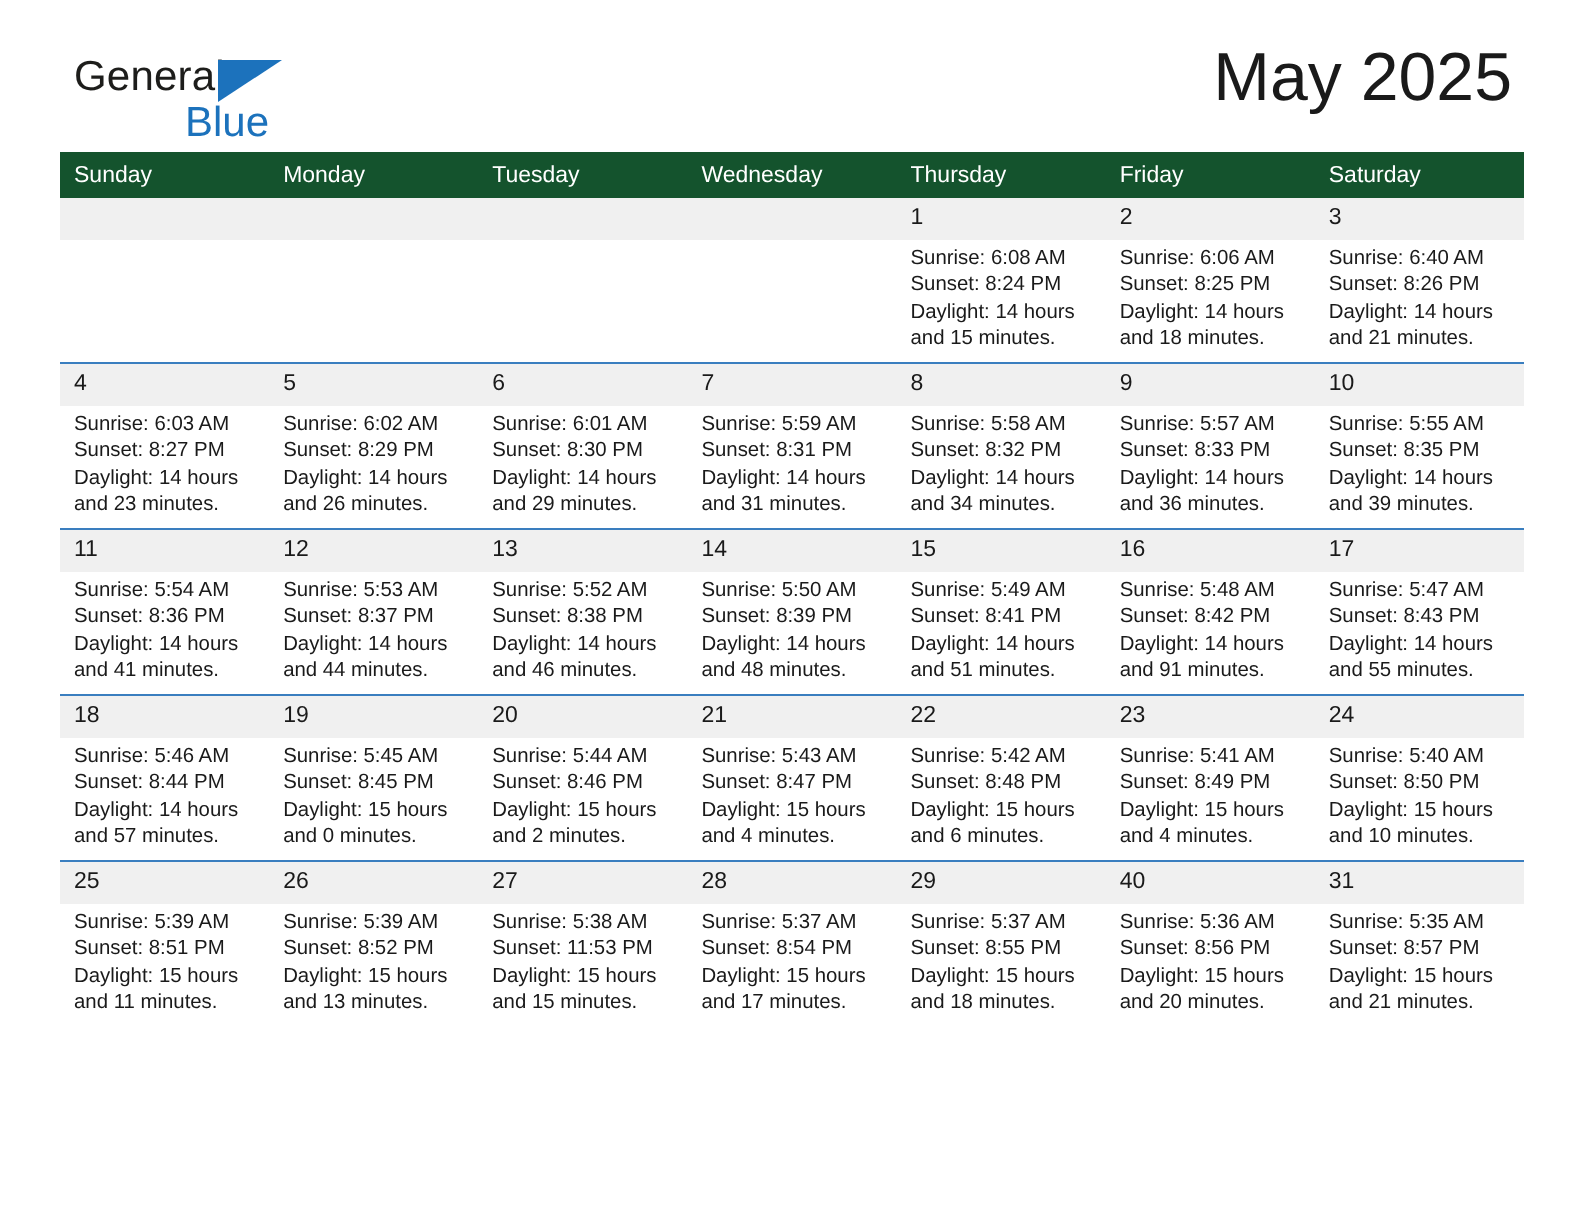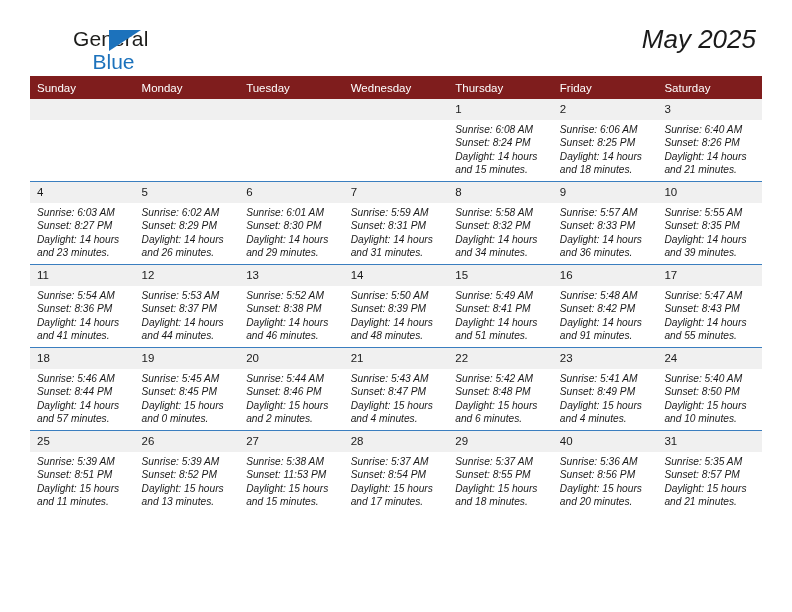--- a/index.html
+++ b/index.html
@@ -37,21 +37,20 @@
     width: 120px;
     height: 46px;
     line-height: 1;
   }
   .logo-general {
     font-size: 21px;
     color: #1d1d1b;
     letter-spacing: 0.1px;
     display: block;
     height: 22px;
-    margin-left: 36px;
   }
   .logo-blue {
     font-size: 21px;
     color: #1c72bc;
     display: block;
     margin-left: 33px;
     margin-top: 1px;
     text-align: center;
   }
   .logo-triangle {
@@ -62,42 +61,41 @@
     height: 0;
     border-left: 32px solid #1c72bc;
     border-bottom: 21px solid transparent;
   }
   .title-block {
     text-align: right;
     margin-top: 24px;
     margin-right: 6px;
   }
   .cal-title {
-    font-size: 26px;
+    font-size: 34px;
     color: #1a1a1a;
     line-height: 30px;
     font-weight: normal;
     margin: 0;
-    font-style: italic;
   }
   .cal-sub {
     font-size: 14.5px;
     color: #1a1a1a;
     line-height: 20px;
     margin: 4px 0 0 0;
   }
 
   
   .calendar {
     width: 732px;
     border-collapse: collapse;
     table-layout: fixed;
   }
   .calendar th {
-    background: #7f1d1d;
+    background: #14532d;
     color: #ffffff;
     font-size: 11.5px;
     font-weight: normal;
     text-align: left;
     padding: 5px 0 5px 7px;
     height: 13px;
     border: none;
   }
   .calendar td {
     width: 104.57px;
@@ -115,21 +113,20 @@
     color: #1a1a1a;
     padding: 4px 0 4px 7px;
     height: 13px;
     line-height: 13px;
   }
   .cellbody {
     padding: 3px 6px 0 7px;
     font-size: 10.2px;
     line-height: 13.4px;
     color: #1a1a1a;
-    font-style: italic;
   }
   .cellbody div { white-space: nowrap; }
   td.empty .cellbody { visibility: hidden; }
 </style>
 </head>
 <body>
 
 <div class="page">
 
   <div class="header">

